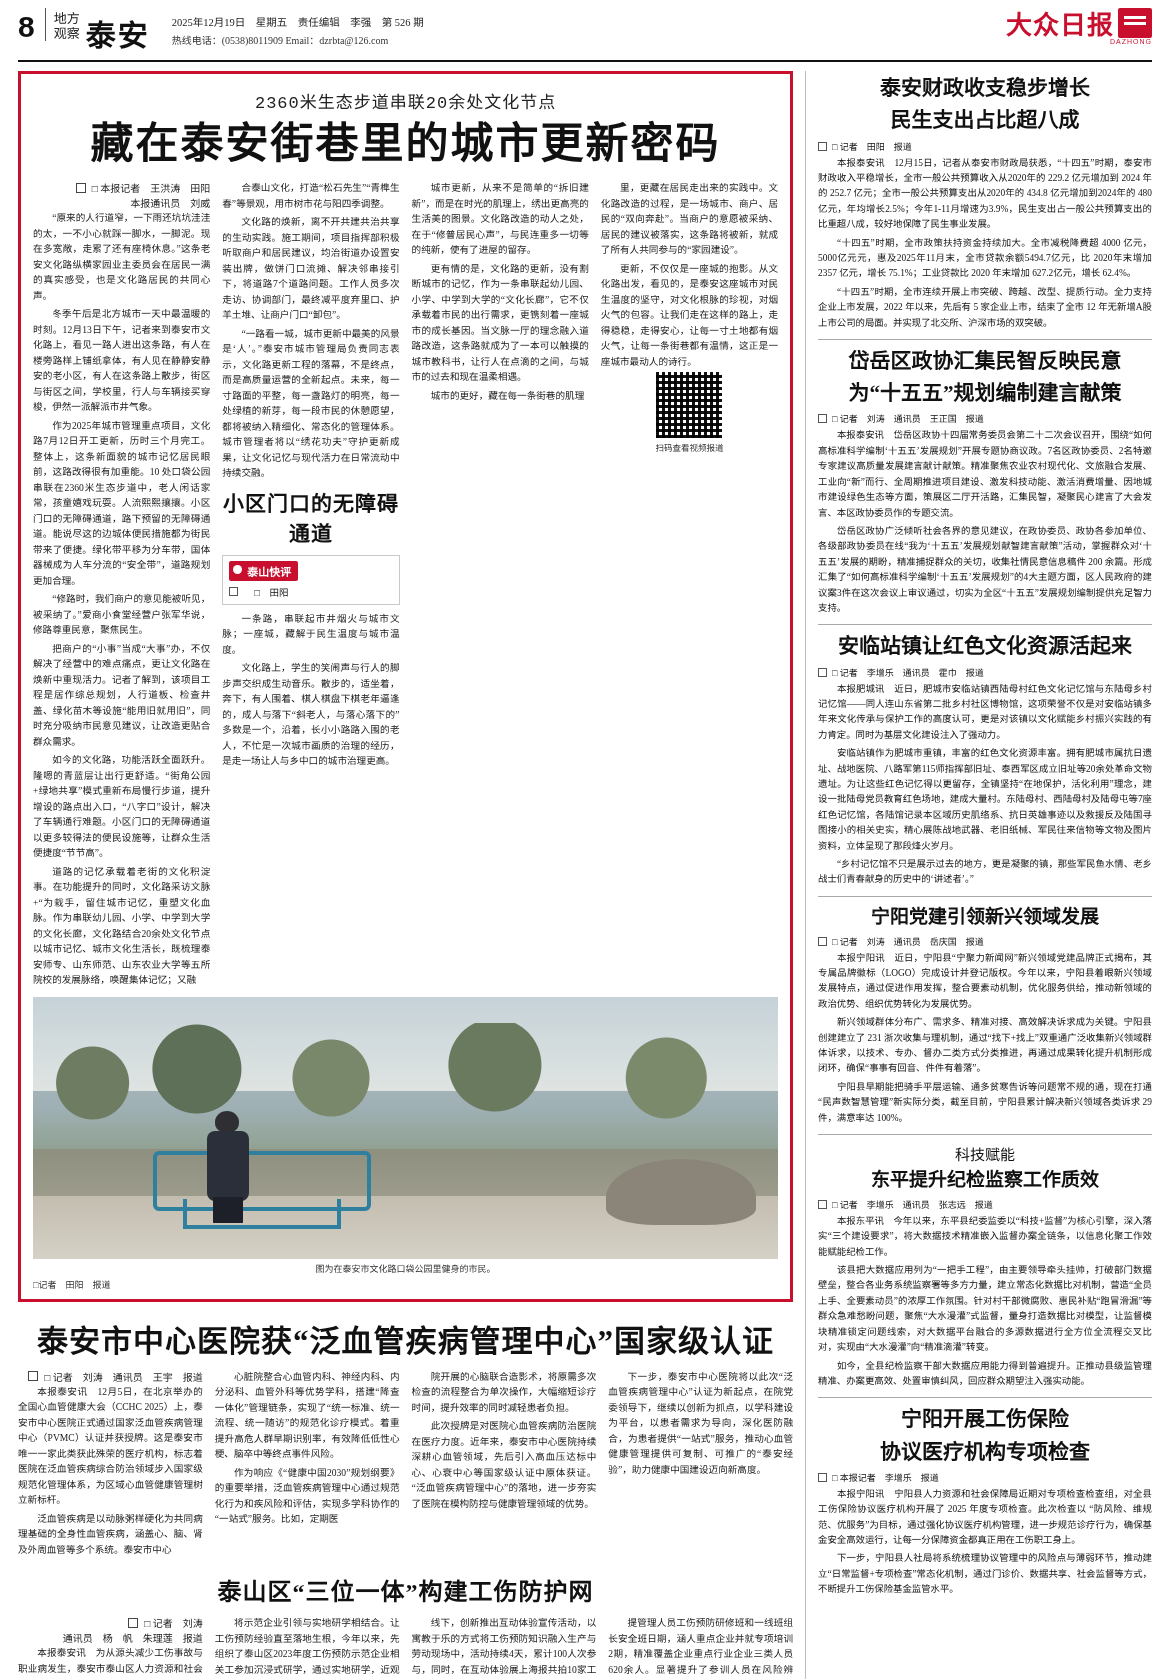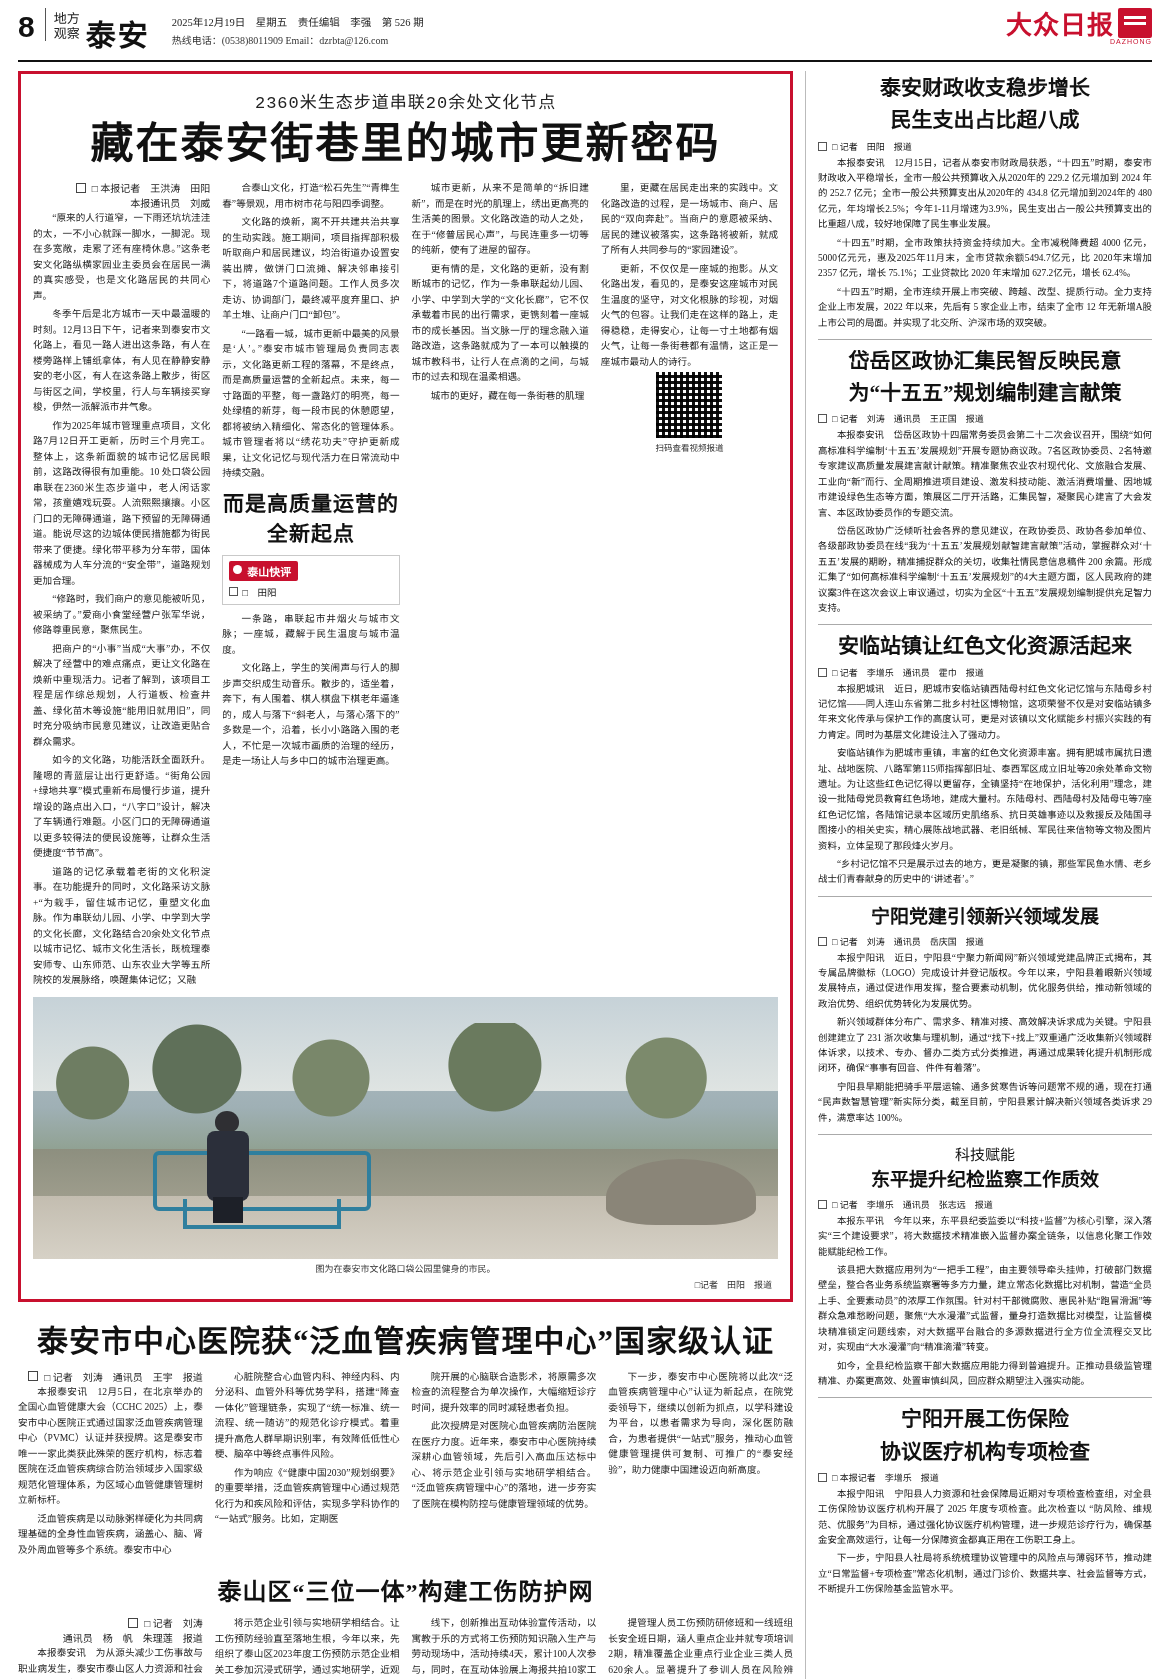--- a/index.html
+++ b/index.html
@@ -41,21 +41,21 @@
   .col{flex:1;}
   .txt{font-size:9.6px;line-height:15.5px;text-align:justify;color:#1a1a1a;}
   .txt p{margin:0 0 3px;text-indent:2em;}
 
   .subhead{text-align:center;font-size:21px;font-weight:bold;letter-spacing:1px;margin:6px 0 8px;}
 
   .kuaiping{border:1px solid #c9c9c9;padding:5px 6px;margin-bottom:6px;}
   .kp-top{display:flex;align-items:center;gap:5px;}
   .kp-badge{background:#c8102e;color:#fff;font-size:11px;font-weight:bold;padding:2px 7px 2px 18px;position:relative;border-radius:2px;}
   .kp-badge:before{content:"";position:absolute;left:4px;top:4px;width:9px;height:9px;background:#fff;border-radius:50%;}
-  .kp-author{font-size:9.5px;margin-top:4px;display:flex;gap:4px;align-items:center;}
+  .kp-author{font-size:9.5px;margin-top:4px;display:flex;gap:16px;align-items:center;}
 
   .qr{width:66px;height:66px;background:
       repeating-linear-gradient(0deg,#111 0 3px,#fff 3px 6px),
       repeating-linear-gradient(90deg,#111 0 3px,transparent 3px 6px);
       background-blend-mode:multiply;margin:0 auto;}
   .qr-cap{font-size:8.5px;text-align:center;margin-top:3px;color:#333;}
 
   .photo{margin-top:6px;height:262px;background:linear-gradient(#b9c4cb,#9fb0b5 42%,#8fa08f 60%,#9c9e92);position:relative;overflow:hidden;}
   .ph-sky{position:absolute;left:0;top:0;right:0;height:36%;background:linear-gradient(#c6d2d8,#dfe4e2);}
   .ph-trees{position:absolute;left:0;top:10%;right:0;height:38%;background:
@@ -139,21 +139,21 @@
               <p></p>
             </div>
           </div>
 
           <div class="col">
             <div class="txt">
               <p>合泰山文化，打造“松石先生”“青榫生春”等景观，用市树市花与阳四季调整。</p>
               <p>文化路的焕新，离不开共建共治共享的生动实践。施工期间，项目指挥部积极听取商户和居民建议，均治街道办设置安装出牌，做饼门口流摊、解决邻串接引下，将道路7个道路问题。工作人员多次走访、协调部门，最终减平度弃里口、护羊土堆、让商户门口“卸包”。</p>
               <p>“一路看一城，城市更新中最美的风景是‘人’。”泰安市城市管理局负责同志表示，文化路更新工程的落幕，不是终点，而是高质量运营的全新起点。未来，每一寸路面的平整，每一盏路灯的明亮，每一处绿植的新芽，每一段市民的休憩愿望，都将被纳入精细化、常态化的管理体系。城市管理者将以“绣花功夫”守护更新成果，让文化记忆与现代活力在日常流动中持续交融。</p>
             </div>
-            <div class="subhead">而是高质量运营的全新起点</div>
+            <div class="subhead">小区门口的无障碍通道</div>
             <div class="kuaiping">
               <div class="kp-top">
                 <span class="kp-badge">泰山快评</span>
               </div>
               <div class="kp-author">
                 <span class="box" style="width:7px;height:7px;border:1px solid #555;display:inline-block"></span>
                 <span>□　田阳</span>
               </div>
             </div>
             <div class="txt">
@@ -188,21 +188,21 @@
           <div class="ph-rock"></div>
           <div class="ph-bar"></div>
           <div class="ph-bar2"></div>
           <div class="ph-person">
             <div class="head"></div>
               <div class="body"></div>
               <div class="leg"></div>
           </div>
         </div>
         <div class="ph-cap">图为在泰安市文化路口袋公园里健身的市民。</div>
-        <div class="ph-cap" style="text-align:right;padding-right:6px;">□记者　田阳　报道</div>
+        <div class="ph-cap" style="text-align:left;padding-right:6px;">□记者　田阳　报道</div>
       </div>
 
       <div>
         <div class="hl2">泰安市中心医院获“泛血管疾病管理中心”国家级认证</div>
         <div class="cols3">
           <div class="col">
             <div class="byline">
               <span class="box"></span>
               <span>□ 记者　刘涛　通讯员　王宇　报道</span>
             </div>
@@ -213,21 +213,21 @@
           </div>
           <div class="col">
             <div class="txt">
               <p>心脏院整合心血管内科、神经内科、内分泌科、血管外科等优势学科，搭建“降查一体化”管理链条，实现了“统一标准、统一流程、统一随访”的规范化诊疗模式。着重提升高危人群早期识别率，有效降低低性心梗、脑卒中等终点事件风险。</p>
               <p>作为响应《“健康中国2030”规划纲要》的重要举措，泛血管疾病管理中心通过规范化行为和疾风险和评估，实现多学科协作的“一站式”服务。比如，定期医</p>
             </div>
           </div>
           <div class="col">
             <div class="txt">
               <p>院开展的心脑联合造影术，将原需多次检查的流程整合为单次操作，大幅缩短诊疗时间，提升效率的同时减轻患者负担。</p>
-              <p>此次授牌是对医院心血管疾病防治医院在医疗力度。近年来，泰安市中心医院持续深耕心血管领域，先后引入高血压达标中心、将示范企业引领与实地研学相结合。“泛血管疾病管理中心”的落地，进一步夯实了医院在模构防控与健康管理领域的优势。</p>
+              <p>此次授牌是对医院心血管疾病防治医院在医疗力度。近年来，泰安市中心医院持续深耕心血管领域，先后引入高血压达标中心、心衰中心等国家级认证中原体获证。“泛血管疾病管理中心”的落地，进一步夯实了医院在模构防控与健康管理领域的优势。</p>
             </div>
           </div>
           <div class="col">
             <div class="txt">
               <p>下一步，泰安市中心医院将以此次“泛血管疾病管理中心”认证为新起点，在院党委领导下，继续以创新为抓点，以学科建设为平台，以患者需求为导向，深化医防融合，为患者提供“一站式”服务，推动心血管健康管理提供可复制、可推广的“泰安经验”，助力健康中国建设迈向新高度。</p>
             </div>
           </div>
         </div>
       </div>
 

